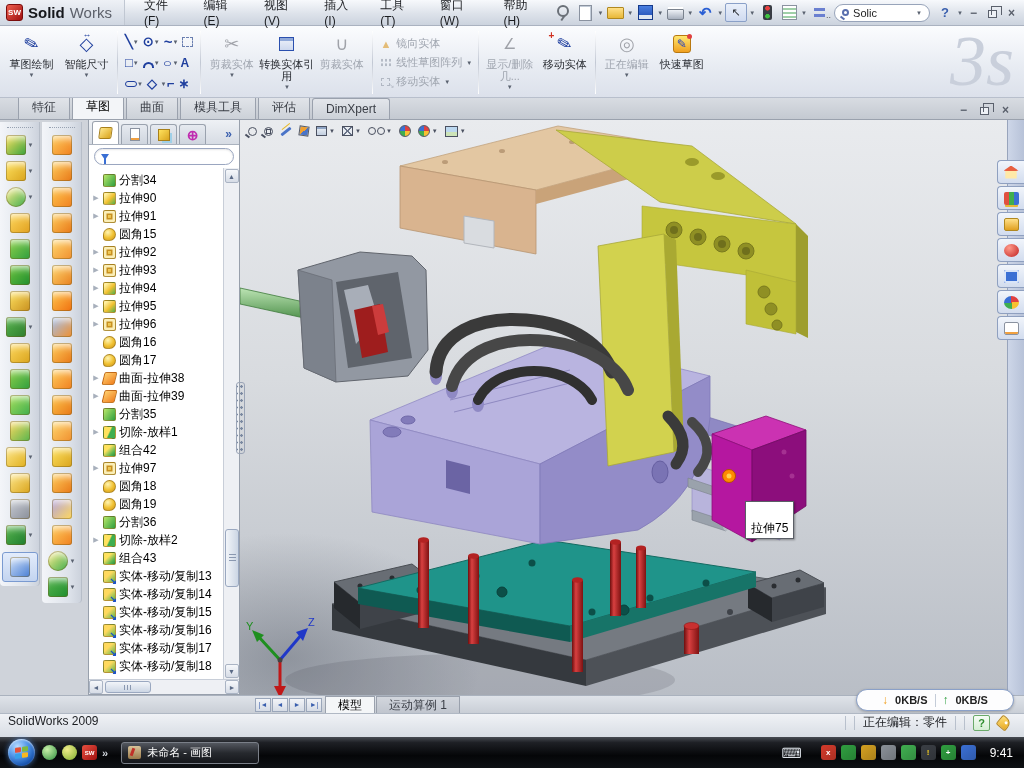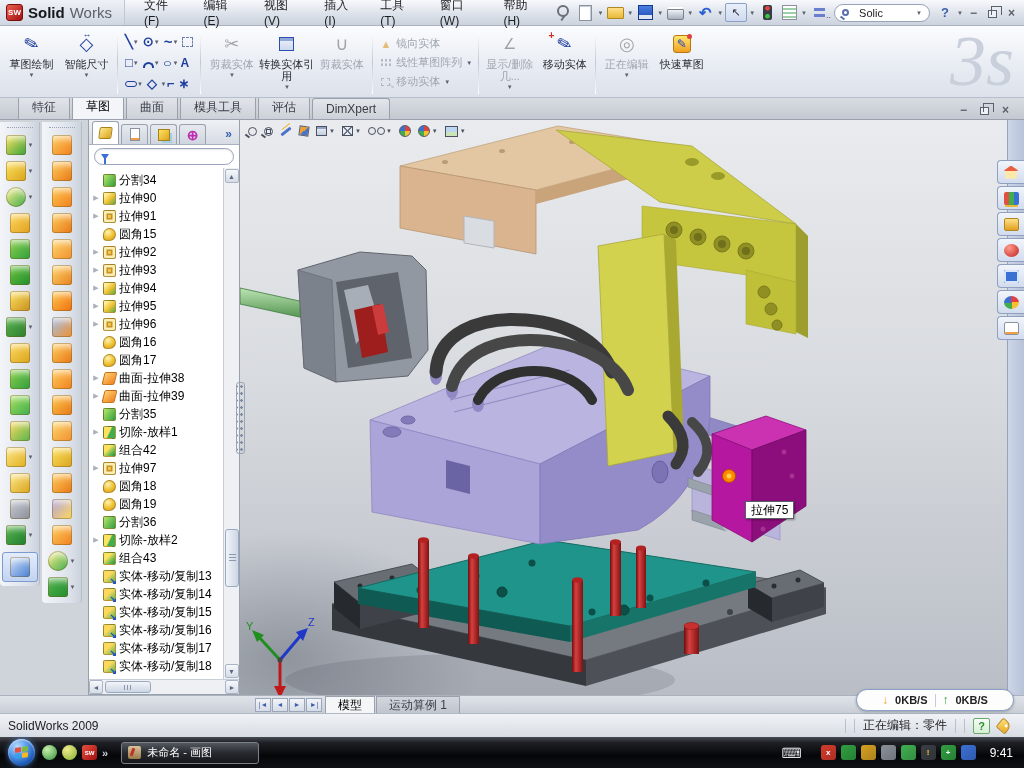--- a/index.html
+++ b/index.html
@@ -21,21 +21,21 @@
 .qa-new-document::before{content:"";width:11px;height:14px;background:#fff;border:1px solid #8a92a0;box-shadow:inset -3px 3px 0 -2px #c3ccd8;display:block}
 .qa-open::before{content:"";width:15px;height:10px;background:linear-gradient(#ffe088,#e8b838);border:1px solid #b08820;border-radius:1px;display:block}
 .qa-save::before{content:"";width:13px;height:13px;background:linear-gradient(#4a7fe0,#1f4ab0);border:1px solid #163a8a;box-shadow:inset 0 -5px 0 -1px #dfe6f2;display:block}
 .qa-print::before{content:"";width:15px;height:9px;background:linear-gradient(#eef1f6,#a8b0be);border:1px solid #7a828e;border-radius:1px 1px 2px 2px;box-shadow:0 -3px 0 -1px #fff;display:block;margin-top:3px}
 .qa-undo{color:#2a5fd4;font-size:15px;font-weight:bold}
 .qa-select{border:1px solid #8aa0c8;background:linear-gradient(#eaf0fa,#cfdaf0);border-radius:2px;width:22px;color:#2a2d33;font-size:11px}
 .qa-rebuild::before{content:"";width:9px;height:15px;border-radius:2px;background:radial-gradient(circle at 50% 22%,#e84040 2px,transparent 2.6px),radial-gradient(circle at 50% 75%,#3fc040 2px,transparent 2.6px),#383c44;display:block}
 .qa-options-list::before{content:"";width:13px;height:13px;border:1px solid #8a92a0;background:repeating-linear-gradient(180deg,#fff 0 2px,#9fd0a8 2px 4px);display:block}
 .qa-settings::before{content:"";width:11px;height:3px;background:#6a7fd0;box-shadow:0 6px 0 #6a7fd0;display:block;margin-bottom:6px}
 .qa-settings::after{content:"..";position:absolute;right:-2px;bottom:2px;font-size:9px;color:#555}
-#qasearch{display:flex;align-items:center;gap:10px;width:96px;height:18px;border:1px solid #98a4ba;border-radius:9px;background:#fff;padding:0 7px;font-size:11px;color:#222;margin:0 3px}
+#qasearch{display:flex;align-items:center;gap:4px;width:96px;height:18px;border:1px solid #98a4ba;border-radius:9px;background:#fff;padding:0 7px;font-size:11px;color:#222;margin:0 3px}
 .mag{width:7px;height:7px;border:2px solid #5a6fae;border-radius:50%;position:relative;flex:none}
 .mag::after{content:"";position:absolute;width:5px;height:2px;background:#5a6fae;transform:rotate(40deg);left:-4px;top:6px}
 #qasearch .sval{flex:1}
 .qa-help{color:#3a5fae;font-weight:bold;font-size:13px}
 .wb{width:17px;height:15px;display:flex;align-items:center;justify-content:center;color:#5a606c;font-size:12px;font-weight:bold}
 .wres{width:9px;height:8px;border:1.2px solid #5a606c;position:relative;margin-top:3px;background:#eef1f6}
 .wres::before{content:"";position:absolute;left:2px;top:-5px;width:9px;height:8px;border:1.2px solid #5a606c;border-bottom:none}
 
 #ribbon{position:absolute;left:0;top:26px;width:1024px;height:72px;background:linear-gradient(#fbfcfe,#e7ebf2 60%,#dce1eb);border-bottom:1px solid #b8bfcc;display:flex;align-items:stretch;padding:3px 4px 1px;z-index:10}
 #wm{position:absolute;right:10px;top:-6px;font-family:"Liberation Serif",serif;font-style:italic;font-size:72px;color:#c9cfdb;z-index:0;pointer-events:none}
@@ -134,42 +134,42 @@
 .hud-wand{width:12px;height:3px;background:#4a74c8;transform:rotate(-38deg);border-radius:1px;box-shadow:3px -4px 0 -1px #e8b820}
 .hud-sec{width:10px;height:10px;background:linear-gradient(135deg,#f0a030 50%,#4a74c8 50%);border:1px solid #565c68;transform:rotate(8deg)}
 .hud-cube{width:11px;height:10px;background:linear-gradient(#eef2f8,#c2cedf);border:1px solid #4a5060;box-shadow:inset 0 2px 0 #8fa4c4}
 .hud-wire{width:11px;height:10px;border:1px solid #4a5060;background:linear-gradient(45deg,transparent 44%,#6a7488 44% 56%,transparent 56%),linear-gradient(-45deg,transparent 44%,#6a7488 44% 56%,transparent 56%),#e8ecf2}
 .hud-glasses{width:16px;height:8px;position:relative}
 .hud-glasses::before,.hud-glasses::after{content:"";position:absolute;width:6px;height:6px;border:1.5px solid #4a5060;border-radius:50%;top:0}
 .hud-glasses::after{left:9px}
 .hud-ball{width:12px;height:12px;border-radius:50%;background:conic-gradient(#e04040 0 90deg,#f8c030 0 180deg,#3fae4f 0 270deg,#3a6fd4 0);border:1px solid #565c68}
 .hud-scene{width:13px;height:11px;border:1px solid #4a5060;background:linear-gradient(#bcd8f0 0 55%,#cde4b8 55%)}
 .dnh{font-size:6px;color:#4a5060}
-#tooltip{position:absolute;left:505px;top:381px;background:#fff;border:1px solid #5a5e66;font-size:12px;padding:0 5px;height:18px;line-height:17px;box-shadow:1px 1px 2px rgba(0,0,0,.35);z-index:6;white-space:nowrap}
+#tooltip{position:absolute;left:505px;top:381px;background:#fff;border:1px solid #5a5e66;font-size:12px;padding:18px 5px;height:18px;line-height:17px;box-shadow:1px 1px 2px rgba(0,0,0,.35);z-index:6;white-space:nowrap}
 
 #taskpane{position:absolute;right:0;top:0;width:17px;height:575px;background:linear-gradient(90deg,#cdd6e8,#b7c2d8);border-left:1px solid #98a4bc;z-index:3}
 .tpbtn{position:absolute;right:0;width:27px;height:24px;background:linear-gradient(#f1f5fb,#d2dcee);border:1px solid #8fa0c0;border-right:none;border-radius:4px 0 0 4px;display:flex;align-items:center;justify-content:center}
 .tpic{width:15px;height:13px;border-radius:2px}
 .tp-home{background:linear-gradient(#e86040 0 42%,#ffe9a8 42%);border-radius:0;clip-path:polygon(50% 0,100% 40%,88% 40%,88% 100%,12% 100%,12% 40%,0 40%)}
 .tp-design-library{background:linear-gradient(90deg,#e05040 0 33%,#3fae4f 33% 66%,#3a6fd4 66%);box-shadow:0 3px 0 -1px #e8b838}
 .tp-file-explorer{background:linear-gradient(#ffe088,#e0a020);border:1px solid #b08820}
 .tp-solidworks-resources{background:radial-gradient(circle at 35% 30%,#ff9a8a,#c02020);border-radius:50%}
 .tp-view-palette{background:#3a6fd4;box-shadow:inset 0 0 0 2px #d8e4f8,inset 0 0 0 3px #3a6fd4}
 .tp-appearances{background:conic-gradient(#e04040 0 90deg,#f8c030 0 180deg,#3fae4f 0 270deg,#3a6fd4 0);border-radius:50%}
 .tp-custom-properties{background:#fff;border:1px solid #8a92a0;box-shadow:inset 0 -4px 0 -2px #f0a040}
 
 #bottomtabs{position:absolute;left:0;top:695px;width:1024px;height:18px;background:linear-gradient(#dfe3e9,#c9ced6);border-top:1px solid #aab2be;display:flex;align-items:stretch;z-index:5}
 #navbtns{margin-left:255px;display:flex;gap:1px;align-items:center;padding-right:3px}
 .navb{width:16px;height:14px;background:linear-gradient(#f2f4f8,#d6dce6);border:1px solid #9aa6ba;color:#3a5fae;font-size:7px;display:flex;align-items:center;justify-content:center}
 .btab{font-size:12px;padding:0 12px;border:1px solid #9aa1ad;border-bottom:none;background:linear-gradient(#d2d6dd,#c0c5ce);color:#3a3e46;display:flex;align-items:center;margin-right:1px}
 .btab.active{background:#f4f6f8;color:#000}
 #netwidget{position:absolute;right:10px;top:689px;width:158px;height:22px;background:#fdfdfe;border:1px solid #8aa0c8;border-radius:11px;display:flex;align-items:center;justify-content:center;gap:7px;font-size:11px;font-weight:bold;color:#222;z-index:9;box-shadow:0 1px 3px rgba(0,0,0,.25)}
 .nd{color:#f0a020;font-size:12px}.nu{color:#2fa03f;font-size:12px}
 .ndiv{width:1px;height:13px;background:#c4ccd8}
-#statusbar{position:absolute;left:0;top:713px;width:1024px;height:24px;background:linear-gradient(#f0f2f6,#d8dde4);border-top:1px solid #b0b8c4;display:flex;align-items:center;font-size:12px;color:#1a1c20;padding:0 8px;z-index:5}
+#statusbar{position:absolute;left:0;top:713px;width:1024px;height:24px;background:linear-gradient(#f0f2f6,#d8dde4);border-top:1px solid #b0b8c4;display:flex;align-items:flex-start;font-size:12px;color:#1a1c20;padding:0 8px;z-index:5}
 #sbright{margin-left:auto;display:flex;align-items:center;gap:8px}
 .sbsep{width:1px;height:14px;background:#b8c0cc}
 #sbhelp{width:17px;height:16px;border:1px solid #6aaa6a;background:linear-gradient(#f6fcf6,#d4eed4);color:#2f8e2f;font-weight:bold;font-size:11px;display:flex;align-items:center;justify-content:center;border-radius:2px}
 #sbtag{width:12px;height:12px;background:linear-gradient(135deg,#ffe07a,#e8a820);border:1px solid #b8861a;border-radius:2px 7px 2px 2px;transform:rotate(40deg);position:relative;margin-right:6px}
 #sbtag::after{content:"";position:absolute;right:2px;top:2px;width:3px;height:3px;border-radius:50%;background:#fff}
 #taskbar{position:absolute;left:0;top:737px;width:1024px;height:31px;background:linear-gradient(#474b52,#1e2025 18%,#050608 60%,#0e1114);display:flex;align-items:center;padding:0 8px;gap:7px;z-index:30}
 #startorb{width:27px;height:27px;border-radius:50%;background:radial-gradient(circle at 35% 28%,#b8dcff,#4f94e8 40%,#1a56b0 72%,#0a2f70);box-shadow:0 0 5px 1px rgba(90,160,255,.45),inset 0 1px 2px rgba(255,255,255,.7);display:flex;align-items:center;justify-content:center;flex:none}
 .flag{display:grid;grid-template-columns:6px 6px;grid-template-rows:5px 5px;gap:1px;transform:skewY(-8deg)}
 .flag span{border-radius:1px}
 #quick{display:flex;gap:5px;align-items:center}

